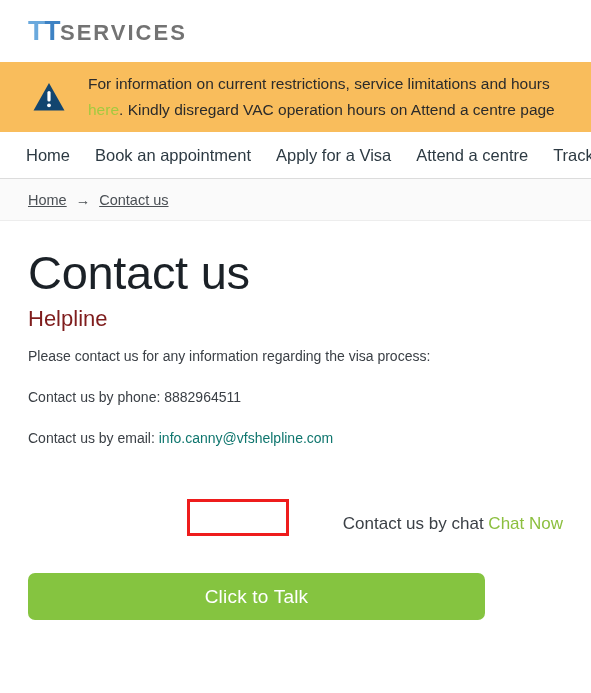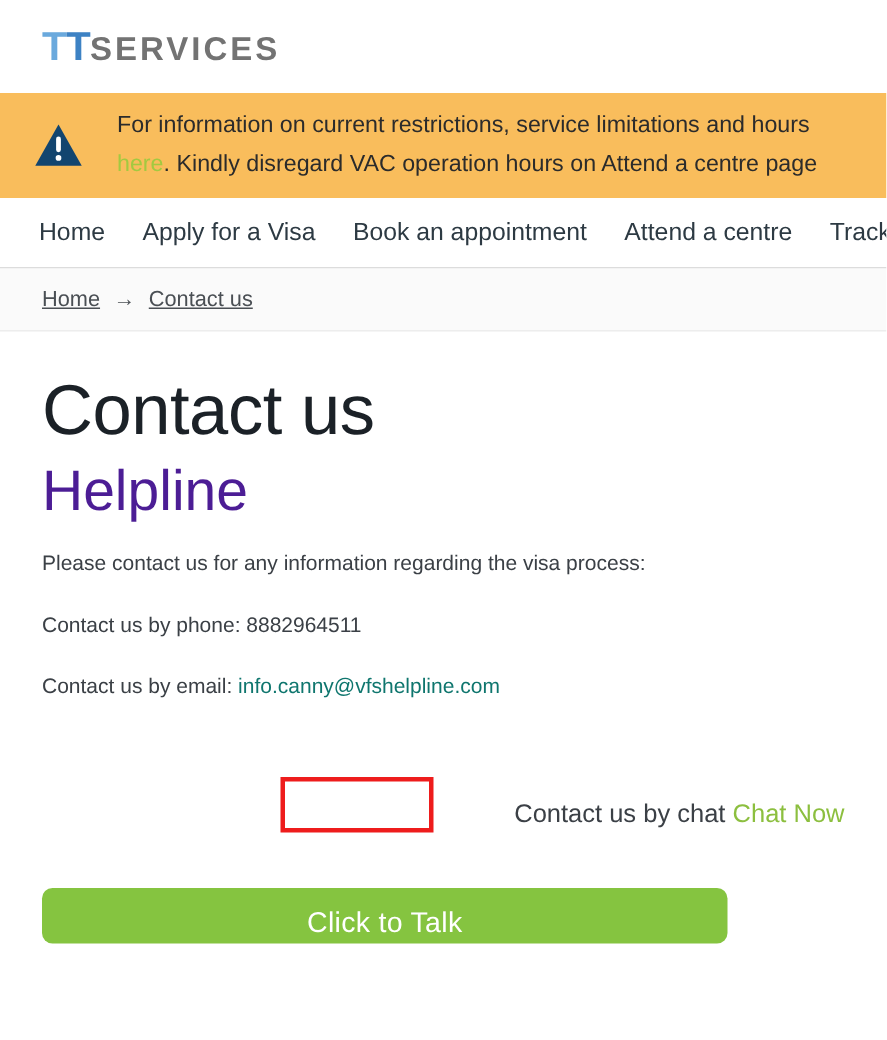--- a/index.html
+++ b/index.html
@@ -51,21 +51,21 @@
     letter-spacing: 2.0px;
     font-size: 22px;
   }
 
   
   .alert-banner {
     background: #f9bd5c;
     height: 70px;
     display: flex;
     align-items: center;
-    padding-left: 22px;
+    padding-left: 32px;
     box-sizing: border-box;
     overflow: hidden;
   }
   .alert-icon {
     flex: 0 0 auto;
     width: 34px;
     height: 34px;
     margin-right: 22px;
   }
   .alert-text {
@@ -129,23 +129,23 @@
   }
   .page-title {
     font-size: 47px;
     font-weight: 400;
     color: #1b2127;
     margin: 0 0 6px 0;
     line-height: 1.12;
     letter-spacing: -0.3px;
   }
   .section-title {
-    font-size: 38px;
+    font-size: 22px;
     font-weight: 400;
-    color: #4c1d95;
+    color: #7f1d1d;
     margin: 0 0 14px 0;
     line-height: 1.2;
   }
   .body-line {
     font-size: 14px;
     color: #3b4046;
     line-height: 20px;
     margin: 0 0 21px 0;
     white-space: nowrap;
   }
@@ -178,21 +178,21 @@
     height: 31px;
     border: 3px solid #ee1c1c;
     box-sizing: content-box;
     pointer-events: none;
   }
 
   .talk-btn {
     display: block;
     margin: 36px 0 0 0;
     width: 457px;
-    height: 37px;
+    height: 47px;
     background: #85c440;
     color: #ffffff;
     border: none;
     border-radius: 7px;
     font-size: 19px;
     font-family: "Liberation Sans", sans-serif;
     letter-spacing: 0.2px;
     cursor: pointer;
     line-height: 47px;
     padding: 0;
@@ -221,22 +221,22 @@
       </svg>
     </span>
     <div class="alert-text">
       <div>For information on current restrictions, service limitations and hours</div>
       <div><a class="link-green" href="#">here</a><span>. Kindly disregard VAC operation hours on Attend a centre page</span></div>
     </div>
   </div>
 
   <div class="main-nav">
     <a class="nav-item" href="#">Home</a>
+    <a class="nav-item" href="#">Book an appointment</a>
     <a class="nav-item" href="#">Apply for a Visa</a>
-    <a class="nav-item" href="#">Book an appointment</a>
     <a class="nav-item" href="#">Attend a centre</a>
     <a class="nav-item" href="#">Track yo</a>
   </div>
 
   <div class="breadcrumb-bar">
     <a class="crumb" href="#">Home </a>
     <span class="crumb-sep">→</span>
     <a class="crumb" href="#">Contact us</a>
   </div>
 

